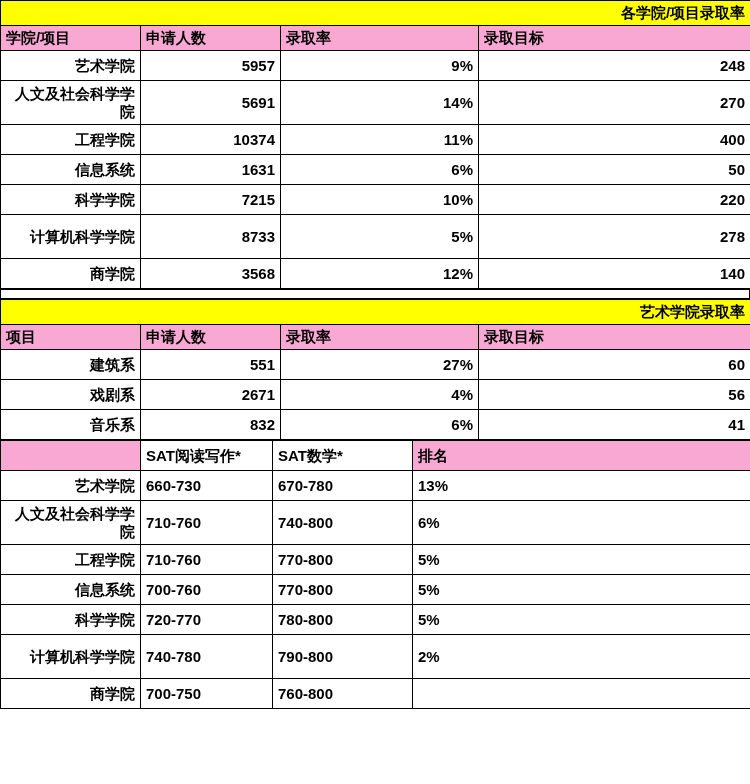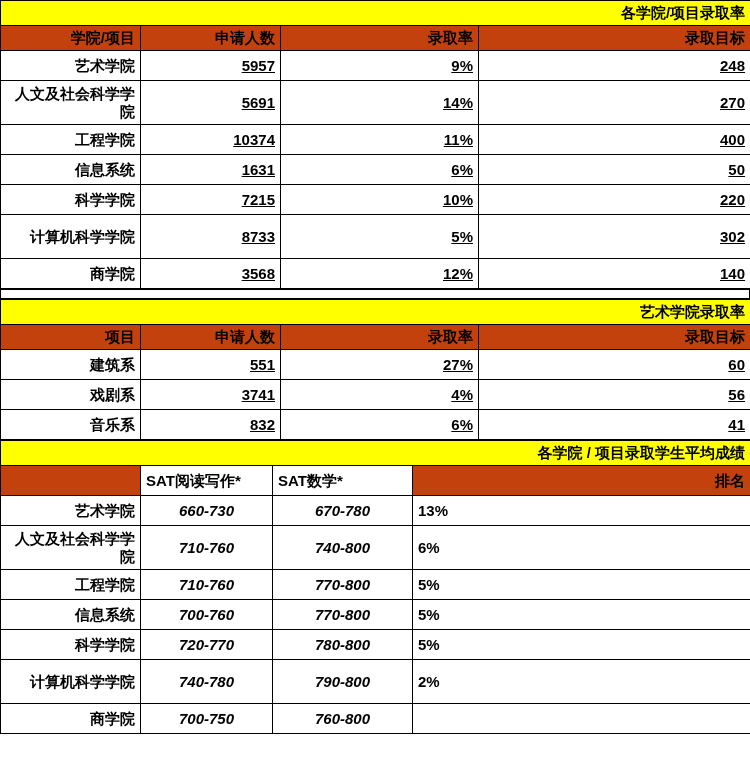--- a/index.html
+++ b/index.html
@@ -34,27 +34,26 @@
   }
   .banner {
     background: #ffff00;
     text-align: right;
     font-size: 15px;
     font-weight: bold;
     height: 25px;
     padding: 2px 4px;
   }
   .hdr {
-    text-align: right;
-    background: #c2410c;
+    text-align: left;
+    background: #f9a8d4;
     height: 25px;
   }
   .num {
     text-align: right;
-    text-decoration: underline;
   }
   .left {
     text-align: right;
   }
   .row-tall {
     height: 44px;
   }
   .row-std {
     height: 30px;
   }
@@ -62,22 +61,21 @@
     border: none;
     height: 9px;
     padding: 0;
   }
   .sat-hdr {
     text-align: left;
     font-size: 15px;
     font-weight: bold;
   }
   .sat-val {
-    text-align: center;
-    font-style: italic;
+    text-align: left;
   }
   .rank {
     text-align: left;
   }
 </style>
 </head>
 <body>
 
 <div class="page">
 
@@ -125,21 +123,21 @@
       <tr class="row-std">
         <td class="left">科学学院</td>
         <td class="num">7215</td>
         <td class="num">10%</td>
         <td class="num">220</td>
       </tr>
       <tr class="row-tall">
         <td class="left">计算机科学学院</td>
         <td class="num">8733</td>
         <td class="num">5%</td>
-        <td class="num">302</td>
+        <td class="num">278</td>
       </tr>
       <tr class="row-std">
         <td class="left">商学院</td>
         <td class="num">3568</td>
         <td class="num">12%</td>
         <td class="num">140</td>
       </tr>
     </tbody>
   </table>
 
@@ -169,44 +167,41 @@
         <td class="hdr">录取目标</td>
       </tr>
       <tr class="row-std">
         <td class="left">建筑系</td>
         <td class="num">551</td>
         <td class="num">27%</td>
         <td class="num">60</td>
       </tr>
       <tr class="row-std">
         <td class="left">戏剧系</td>
-        <td class="num">3741</td>
+        <td class="num">2671</td>
         <td class="num">4%</td>
         <td class="num">56</td>
       </tr>
       <tr class="row-std">
         <td class="left">音乐系</td>
         <td class="num">832</td>
         <td class="num">6%</td>
         <td class="num">41</td>
       </tr>
     </tbody>
   </table>
 
   <table class="sheet">
     <colgroup>
       <col style="width:140px">
         <col style="width:132px">
         <col style="width:140px">
         <col style="width:338px">
     </colgroup>
     <tbody>
-      <tr>
-        <td class="banner" colspan="4">各学院 / 项目录取学生平均成绩</td>
-      </tr>
       <tr class="row-std">
         <td class="hdr"></td>
         <td class="sat-hdr">SAT阅读写作*</td>
         <td class="sat-hdr">SAT数学*</td>
         <td class="hdr">排名</td>
       </tr>
       <tr class="row-std">
         <td class="left">艺术学院</td>
         <td class="sat-val">660-730</td>
         <td class="sat-val">670-780</td>

